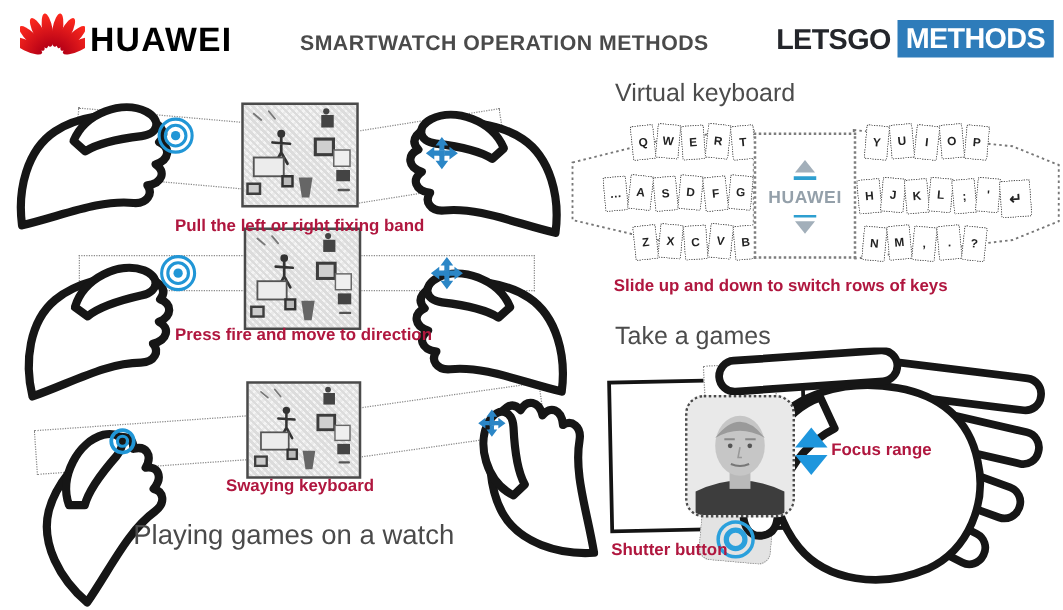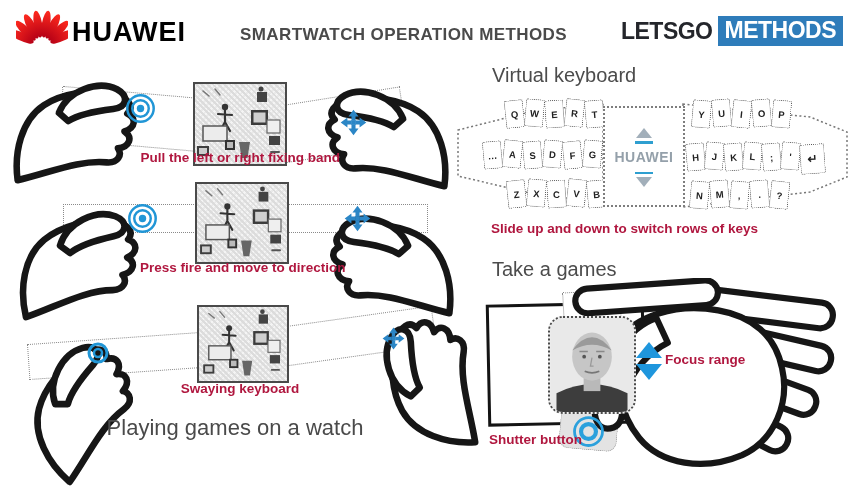--- a/index.html
+++ b/index.html
@@ -160,21 +160,21 @@
     <svg viewBox="0 0 90 80">
         <use href="#gameart"></use>
       </svg>
   </div>
   <svg class="icon" style="left:124px;top:92px;width:33px;height:33px">
       <use href="#tap" width="33" height="33" viewBox="0 0 40 40"></use>
     </svg>
   <svg class="icon" style="left:340px;top:109px;width:27px;height:27px">
       <use href="#movecross" width="27" height="27" viewBox="0 0 40 40"></use>
     </svg>
-  <div class="caption" style="left:140px;top:150px;width:200px;text-align:right">Pull the left or right fixing band</div>
+  <div class="caption" style="left:140px;top:173px;width:200px;text-align:left">Pull the left or right fixing band</div>
 
   <div class="band" style="left:63px;top:204px;width:363px;height:27px"></div>
   <svg class="hand" style="left:14px;top:192px;width:150px;height:122px;transform:rotate(-6deg)">
       <use href="#hand"></use>
     </svg>
   <svg class="hand" style="left:305px;top:195px;width:150px;height:122px;transform:scaleX(-1)">
       <use href="#hand"></use>
     </svg>
   <div class="game-screen" style="left:195px;top:182px;height:78px">
     <svg viewBox="0 0 90 80">

